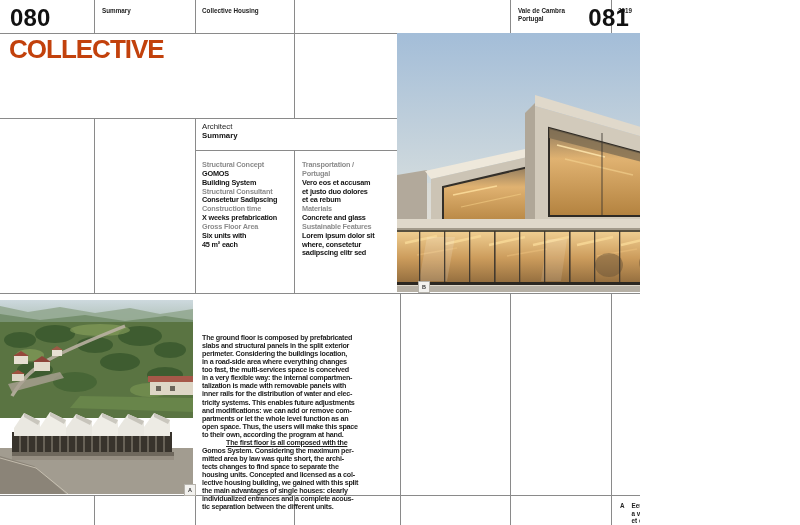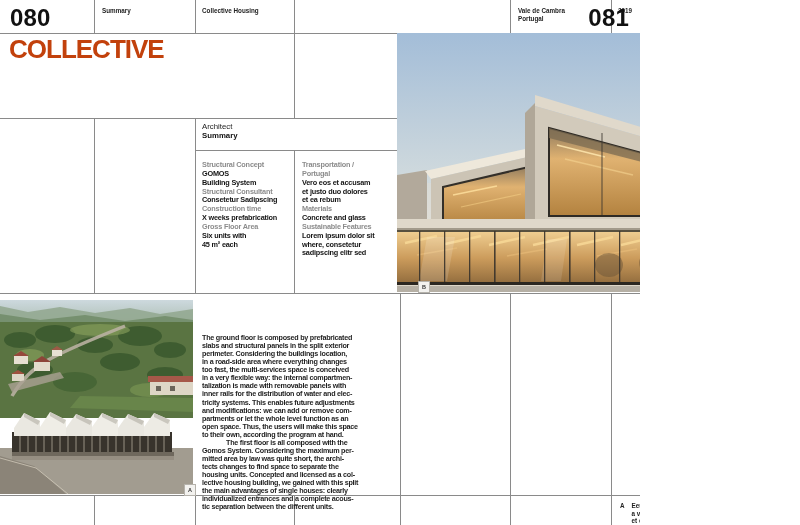--- a/index.html
+++ b/index.html
@@ -14,21 +14,21 @@
          font-weight:700;letter-spacing:-1px;color:#c2410c;}
   .arch{position:absolute;left:202px;top:122px;font-size:7.8px;line-height:9.4px;}
   .arch .a-label{font-weight:400;color:#222;}
   .arch .a-value{font-weight:700;color:#111;}
   .spec{position:absolute;top:161px;font-size:7.3px;line-height:8.85px;letter-spacing:-0.2px;white-space:nowrap;}
   .spec-line{color:#8c8c8c;font-weight:700;}
   .spec-line.b{color:#141414;font-weight:700;}
   .article{position:absolute;left:202px;top:299px;width:200px;font-size:7.2px;line-height:8.07px;
            letter-spacing:-0.25px;font-weight:600;color:#1f1f1f;margin-top:35px;}
   .article .line{white-space:nowrap;}
-  .article .line.indent{padding-left:24px;}
+  .article .line.indent{padding-left:24px;text-decoration:underline;}
   .photo{position:absolute;overflow:hidden;}
   .photo svg{display:block;width:100%;height:100%;}
   .photo-top{left:397px;top:33px;width:403px;height:259px;}
   .photo-left{left:0px;top:300px;width:193px;height:194px;}
   .marker{position:absolute;width:10px;height:10px;background:#f3f2ef;border:0.5px solid #b5b2ab;
           font-size:5.5px;font-weight:700;color:#333;display:flex;align-items:center;justify-content:center;}
   .caption{position:absolute;top:502px;display:flex;gap:7px;font-size:6.3px;line-height:7.6px;
            font-weight:600;color:#222;}
   .cap-letter{font-weight:700;}
 </style>

